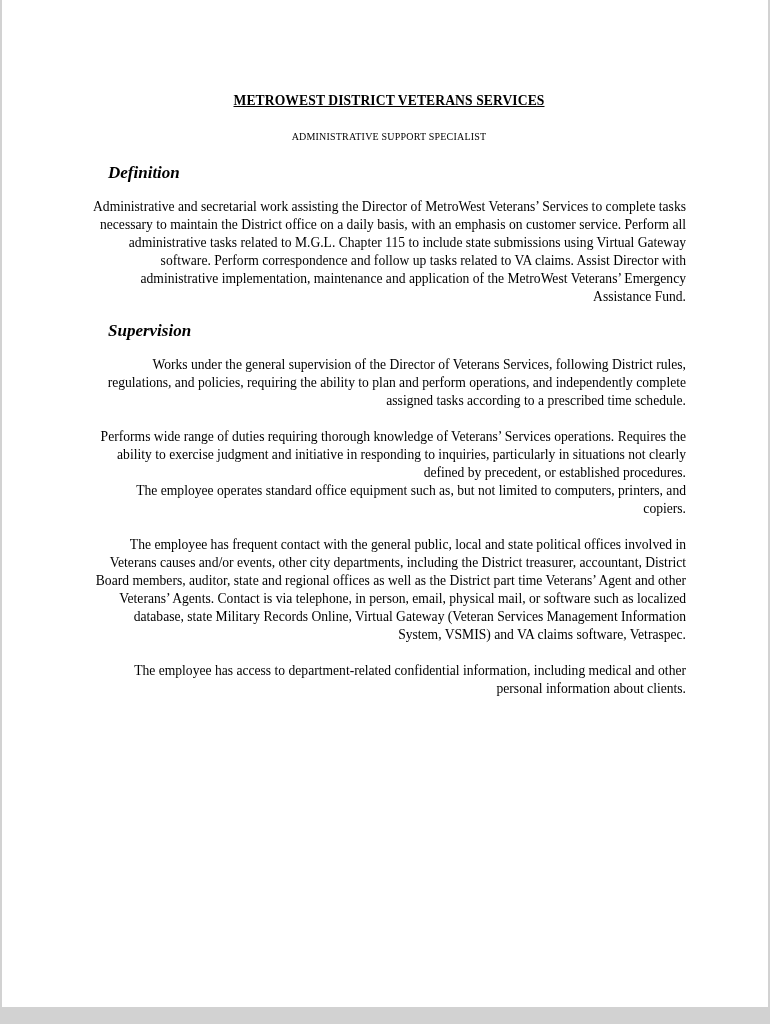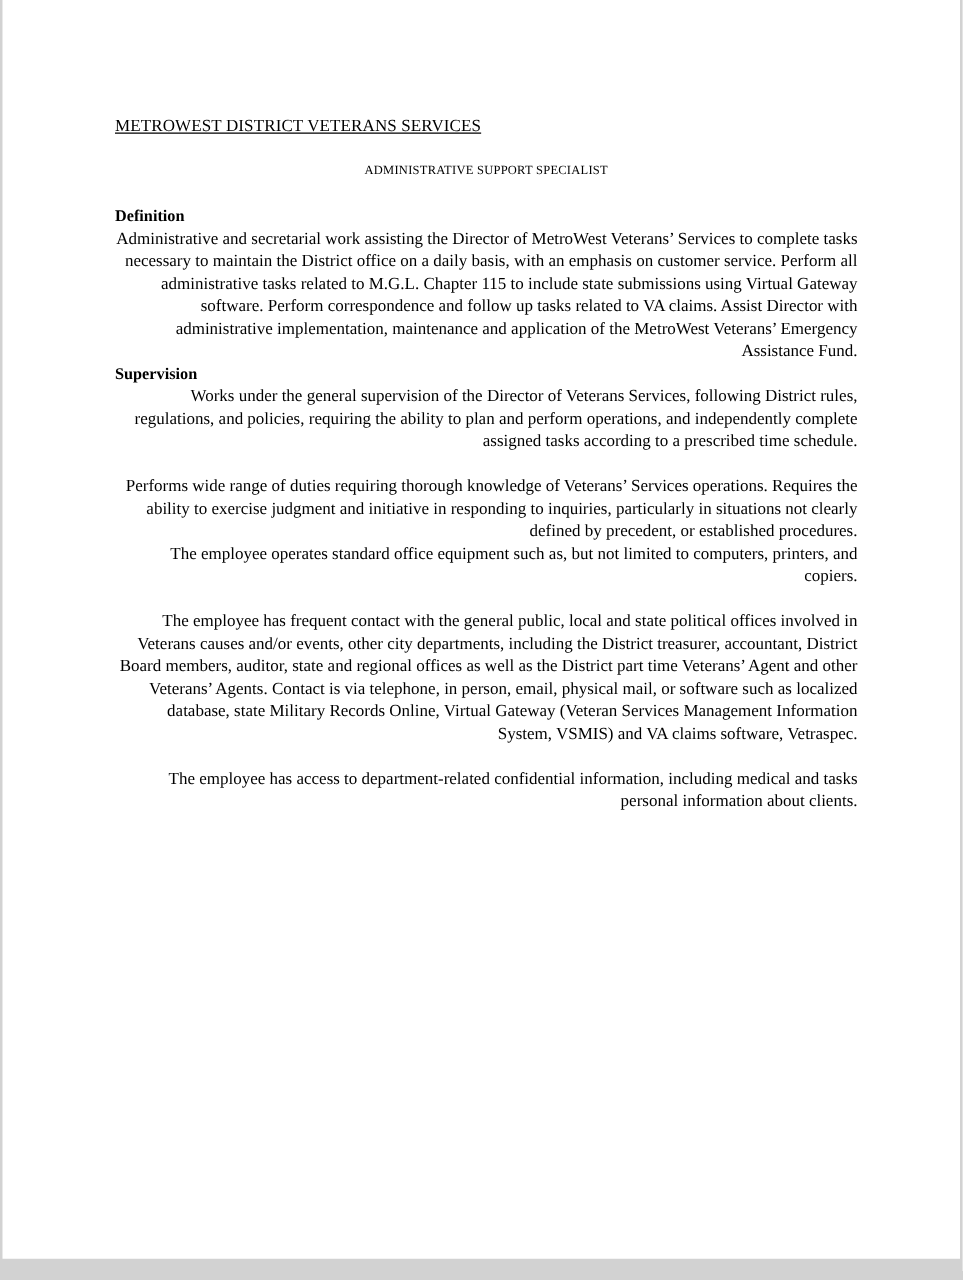--- a/index.html
+++ b/index.html
@@ -24,37 +24,39 @@
     width: 766px;
     height: 1007px;
     background: #ffffff;
     color: #000000;
     padding: 92px 82px 0 90px;
     font-size: 13.6px;
     line-height: 18px;
   }
   .doc-title {
     font-size: 13.6px;
-    font-weight: normal;
+    font-weight: bold;
     text-decoration: underline;
+    text-align: center;
     margin: 0 0 18px 0;
     letter-spacing: 0.1px;
   }
   .doc-subtitle {
     font-size: 10px;
     font-weight: normal;
     text-align: center;
     margin: 0 0 18px 0;
     letter-spacing: 0.2px;
   }
   .section { margin: 0; }
   .section-heading {
-    font-size: 13px;
+    font-size: 17px;
     font-weight: bold;
-    margin: 0;
+    margin: 16px;
+    font-style: italic;
   }
   .section-heading.spaced { margin-bottom: 18px; }
   p.doc-paragraph {
     margin: 0 0 18px 0;
     text-align: right;
   }
   p.doc-paragraph:last-child { margin-bottom: 0; }
 </style>
 </head>
 <body>
@@ -72,17 +74,17 @@
 
     <div class="section">
       <h3 class="section-heading">Supervision</h3>
       <p class="doc-paragraph">Works under the general supervision of the Director of Veterans Services, following District rules, regulations, and policies, requiring the ability to plan and perform operations, and independently complete assigned tasks according to a prescribed time schedule.</p>
       <p class="doc-paragraph">Performs wide range of duties requiring thorough knowledge of Veterans’ Services operations.  Requires the ability to exercise judgment and initiative in responding to inquiries, particularly in situations not clearly defined by precedent, or established procedures.</p>
     </div>
 
     <div class="section">
       <p class="doc-paragraph">The employee operates standard office equipment such as, but not limited to computers, printers, and copiers.</p>
       <p class="doc-paragraph">The employee has frequent contact with the general public, local and state political offices involved in Veterans causes and/or events, other city departments, including the District treasurer, accountant, District Board members, auditor, state and regional offices as well as the District part time Veterans’ Agent and other Veterans’ Agents.  Contact is via telephone, in person, email, physical mail, or software such as localized database, state Military Records Online, Virtual Gateway (Veteran Services Management Information System, VSMIS) and VA claims software, Vetraspec.</p>
-      <p class="doc-paragraph">The employee has access to department-related confidential information, including medical and tasks personal information about clients.</p>
+      <p class="doc-paragraph">The employee has access to department-related confidential information, including medical and other personal information about clients.</p>
     </div>
 
   </div>
 </div>
 
 </body></html>

